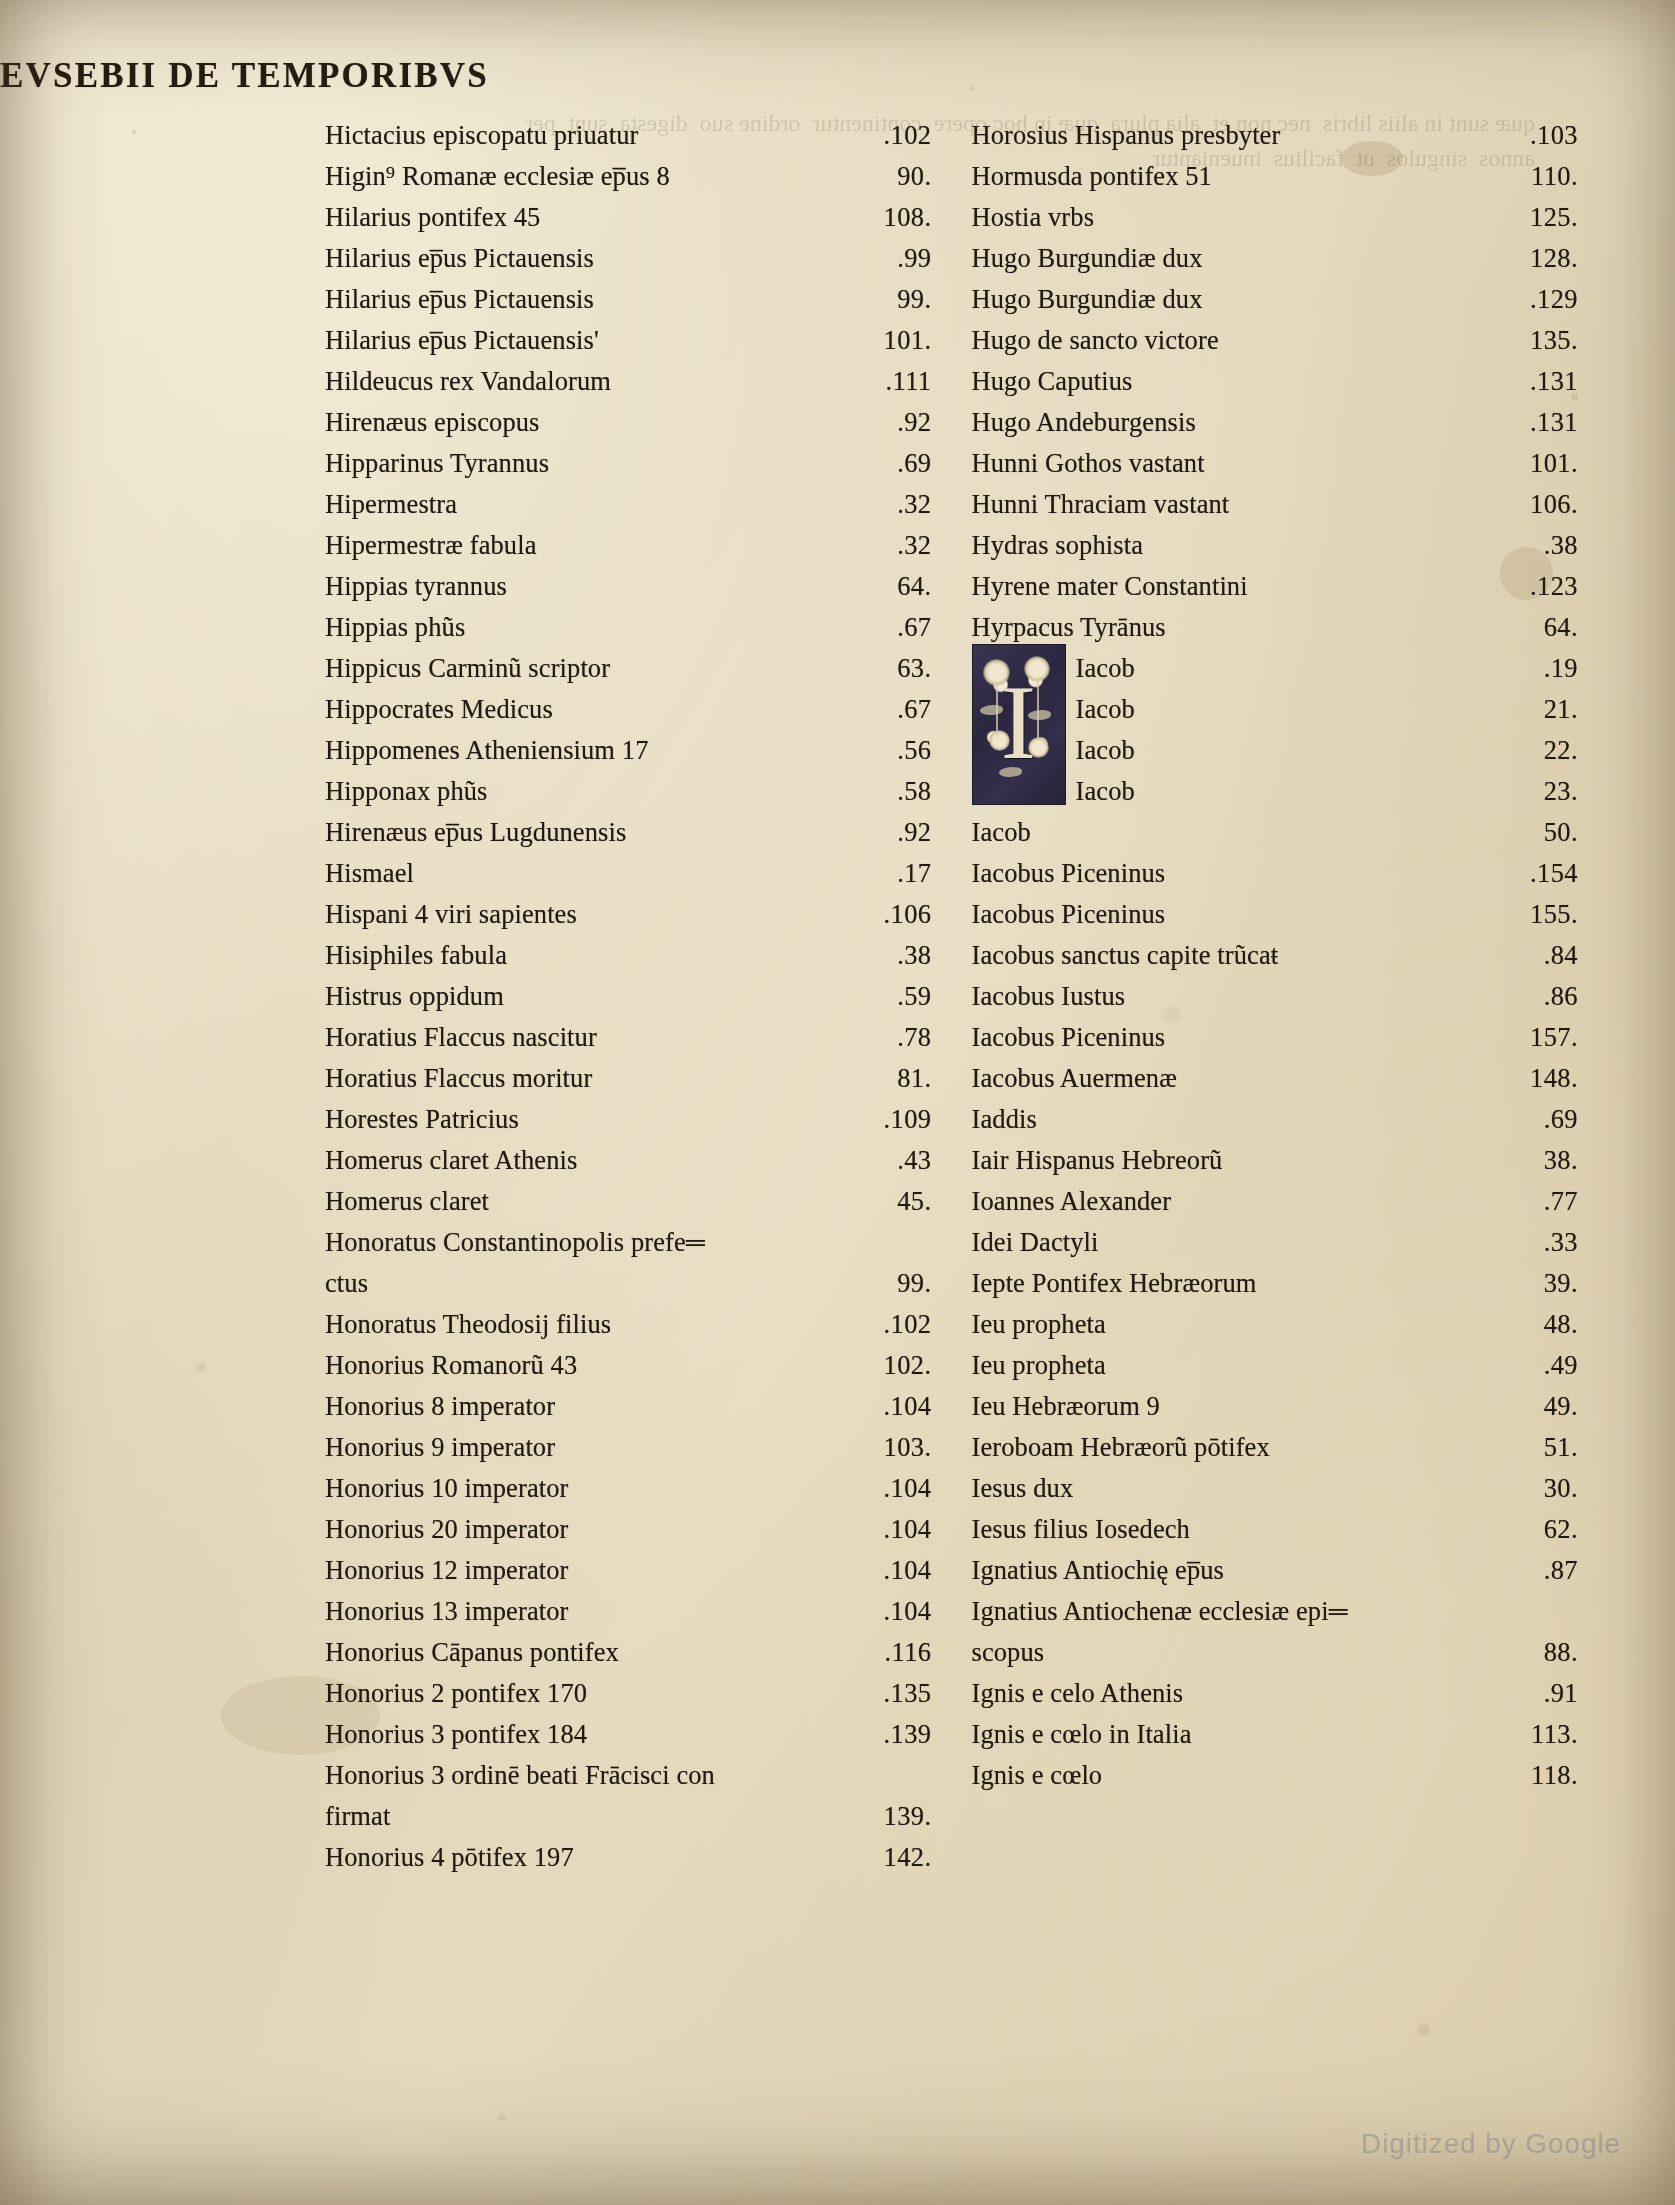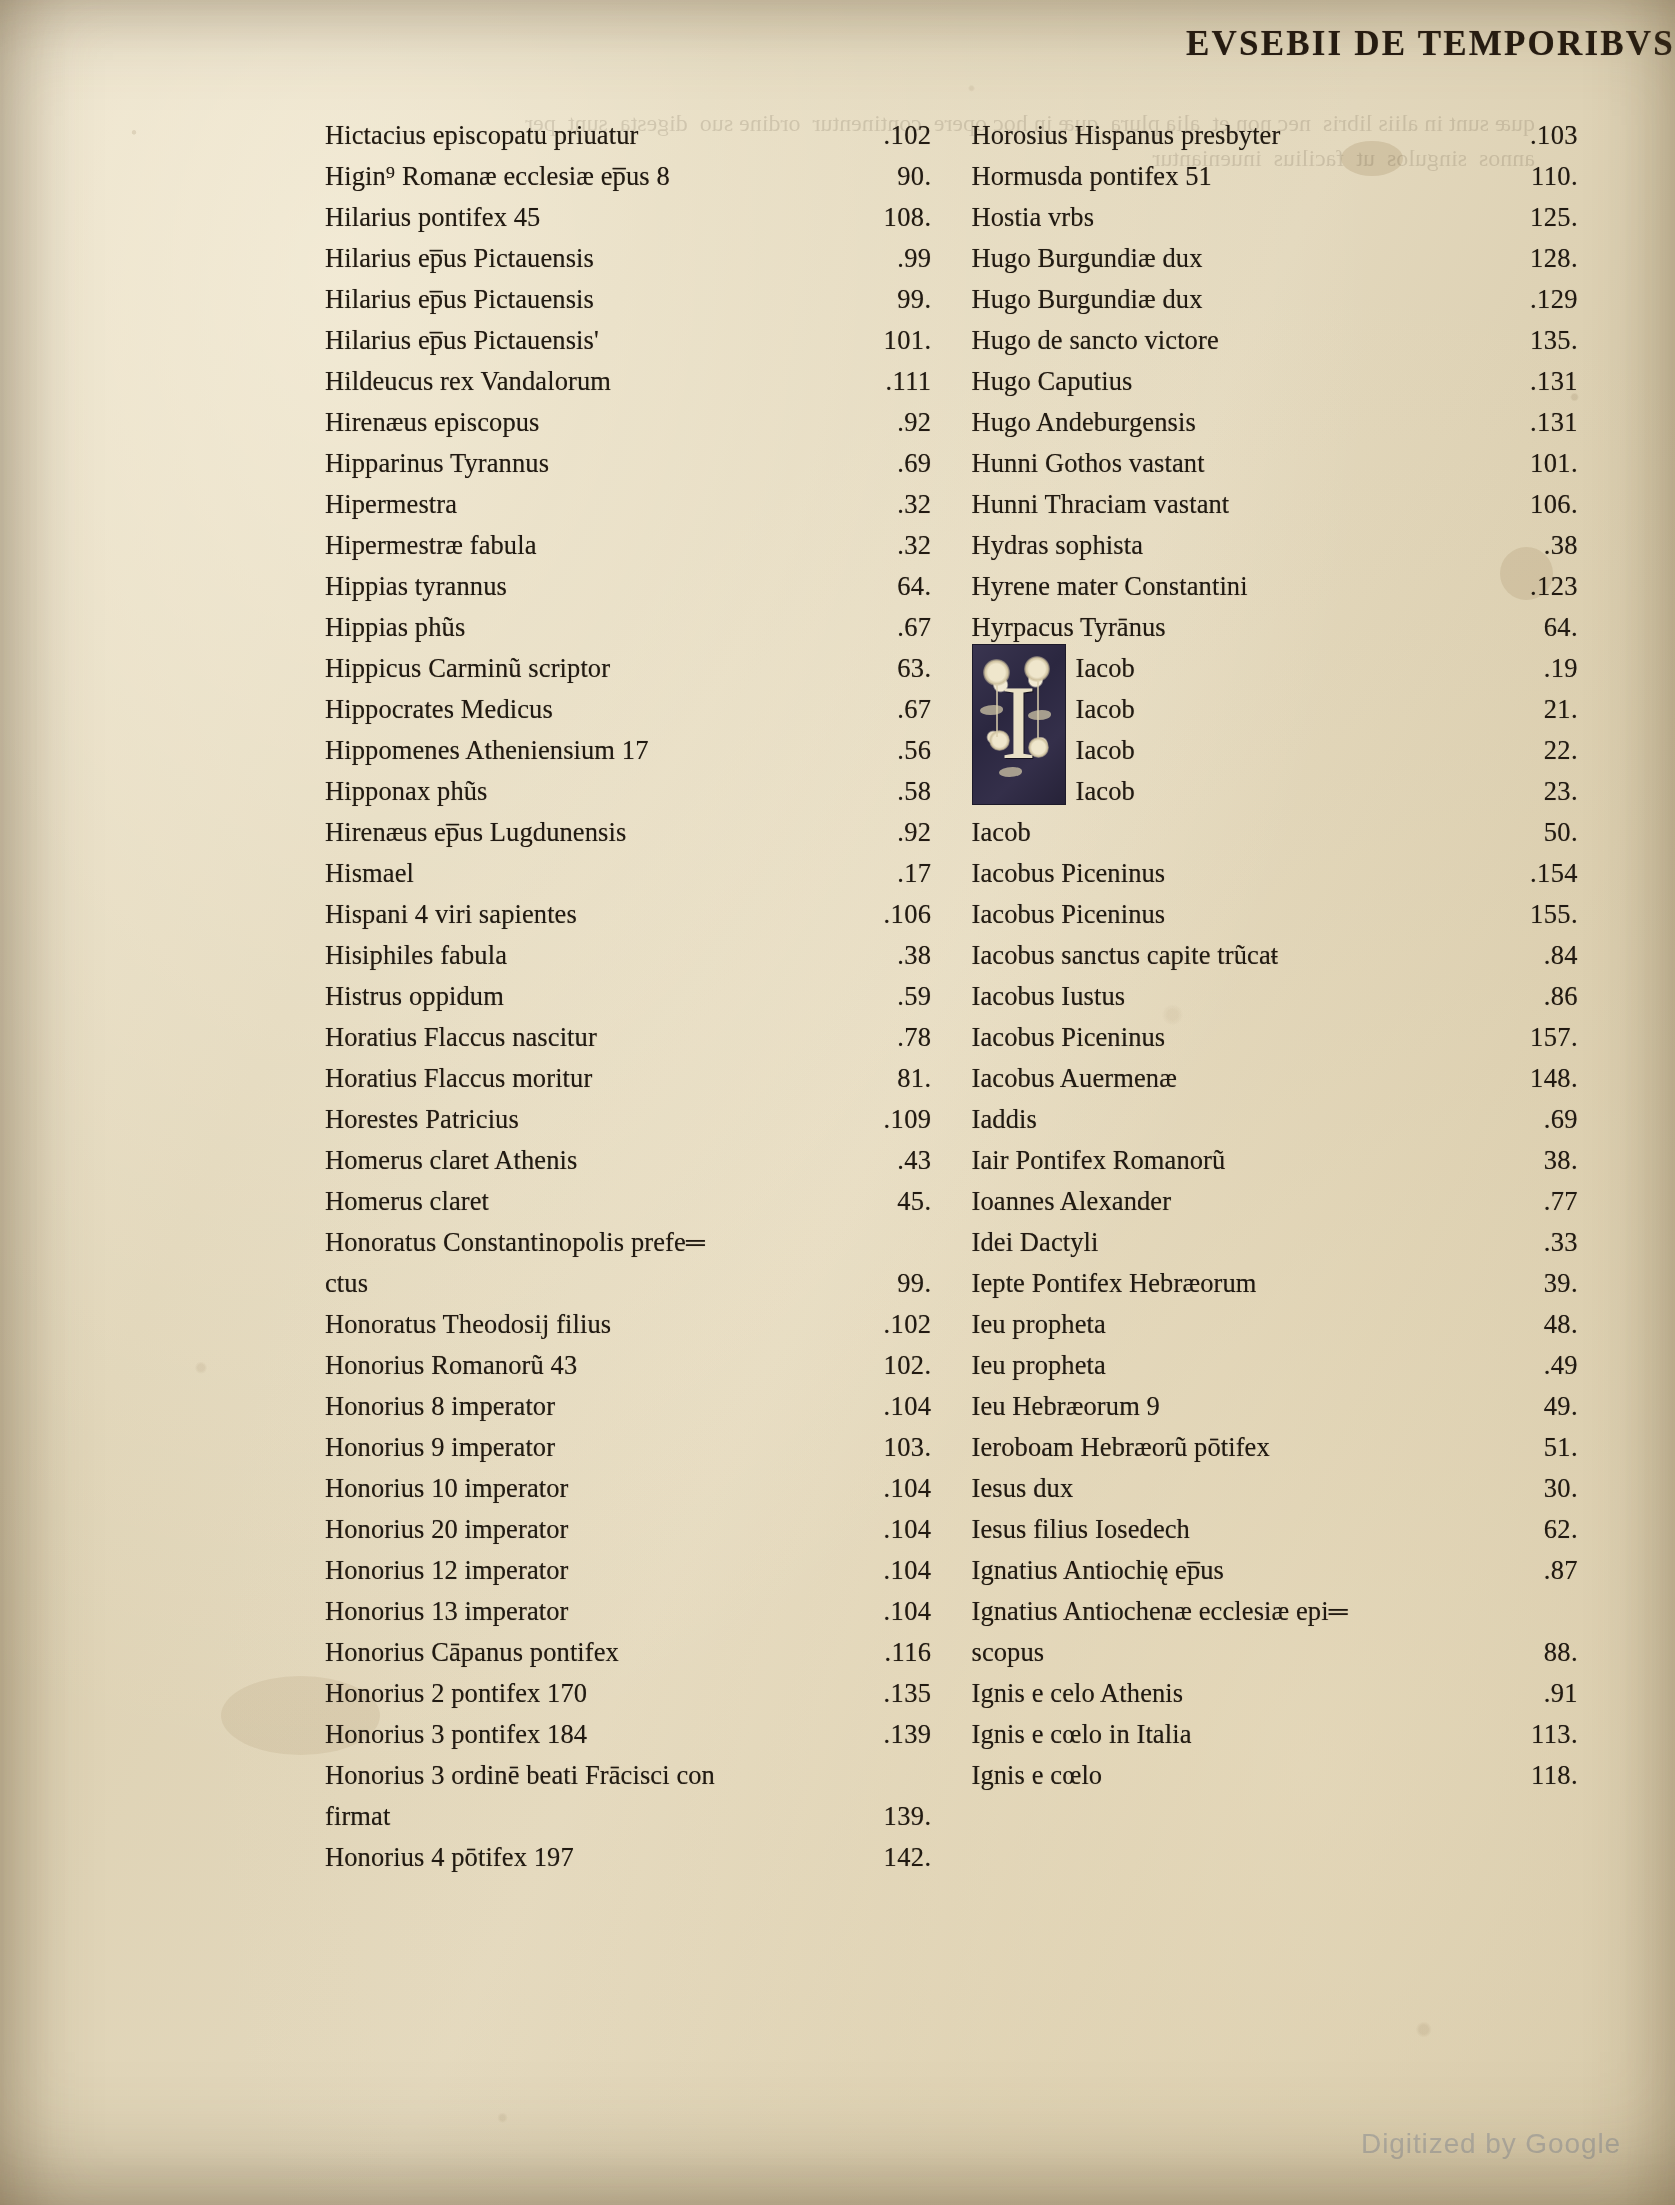--- a/index.html
+++ b/index.html
@@ -62,24 +62,24 @@
     position: absolute;
     inset: 0;
     pointer-events: none;
     box-shadow: inset 53px 0 79px -35px rgba(90,70,40,0.35),
                 inset -44px 0 79px -35px rgba(90,70,40,0.30),
                 inset 0 62px 97px -53px rgba(90,70,40,0.30),
                 inset 0 -79px 106px -53px rgba(90,70,40,0.38);
   }
   header.head {
     position: absolute;
-    top: 24px;
+    top: 56px;
     left: 0;
     width: 100%;
-    text-align: right;
+    text-align: left;
   }
   .running-title {
     font-size: 35px;
     letter-spacing: 2.2px;
     font-weight: 600;
     color: #241b12;
     text-shadow: 0 0 0.9px rgba(40,28,15,0.45);
   }
   .columns {
     position: absolute;
@@ -482,21 +482,21 @@
         </div>
         <div class="entry">
           <span class="label">Iacobus Auermenæ</span>
           <span class="pg">148.</span>
         </div>
         <div class="entry">
           <span class="label">Iaddis</span>
           <span class="pg">.69</span>
         </div>
         <div class="entry">
-          <span class="label">Iair Pontifex Romanorũ</span>
+          <span class="label">Iair Hispanus Hebreorũ</span>
           <span class="pg">38.</span>
         </div>
         <div class="entry">
           <span class="label">Ioannes Alexander</span>
           <span class="pg">.77</span>
         </div>
         <div class="entry">
           <span class="label">Idei Dactyli</span>
           <span class="pg">.33</span>
         </div>

